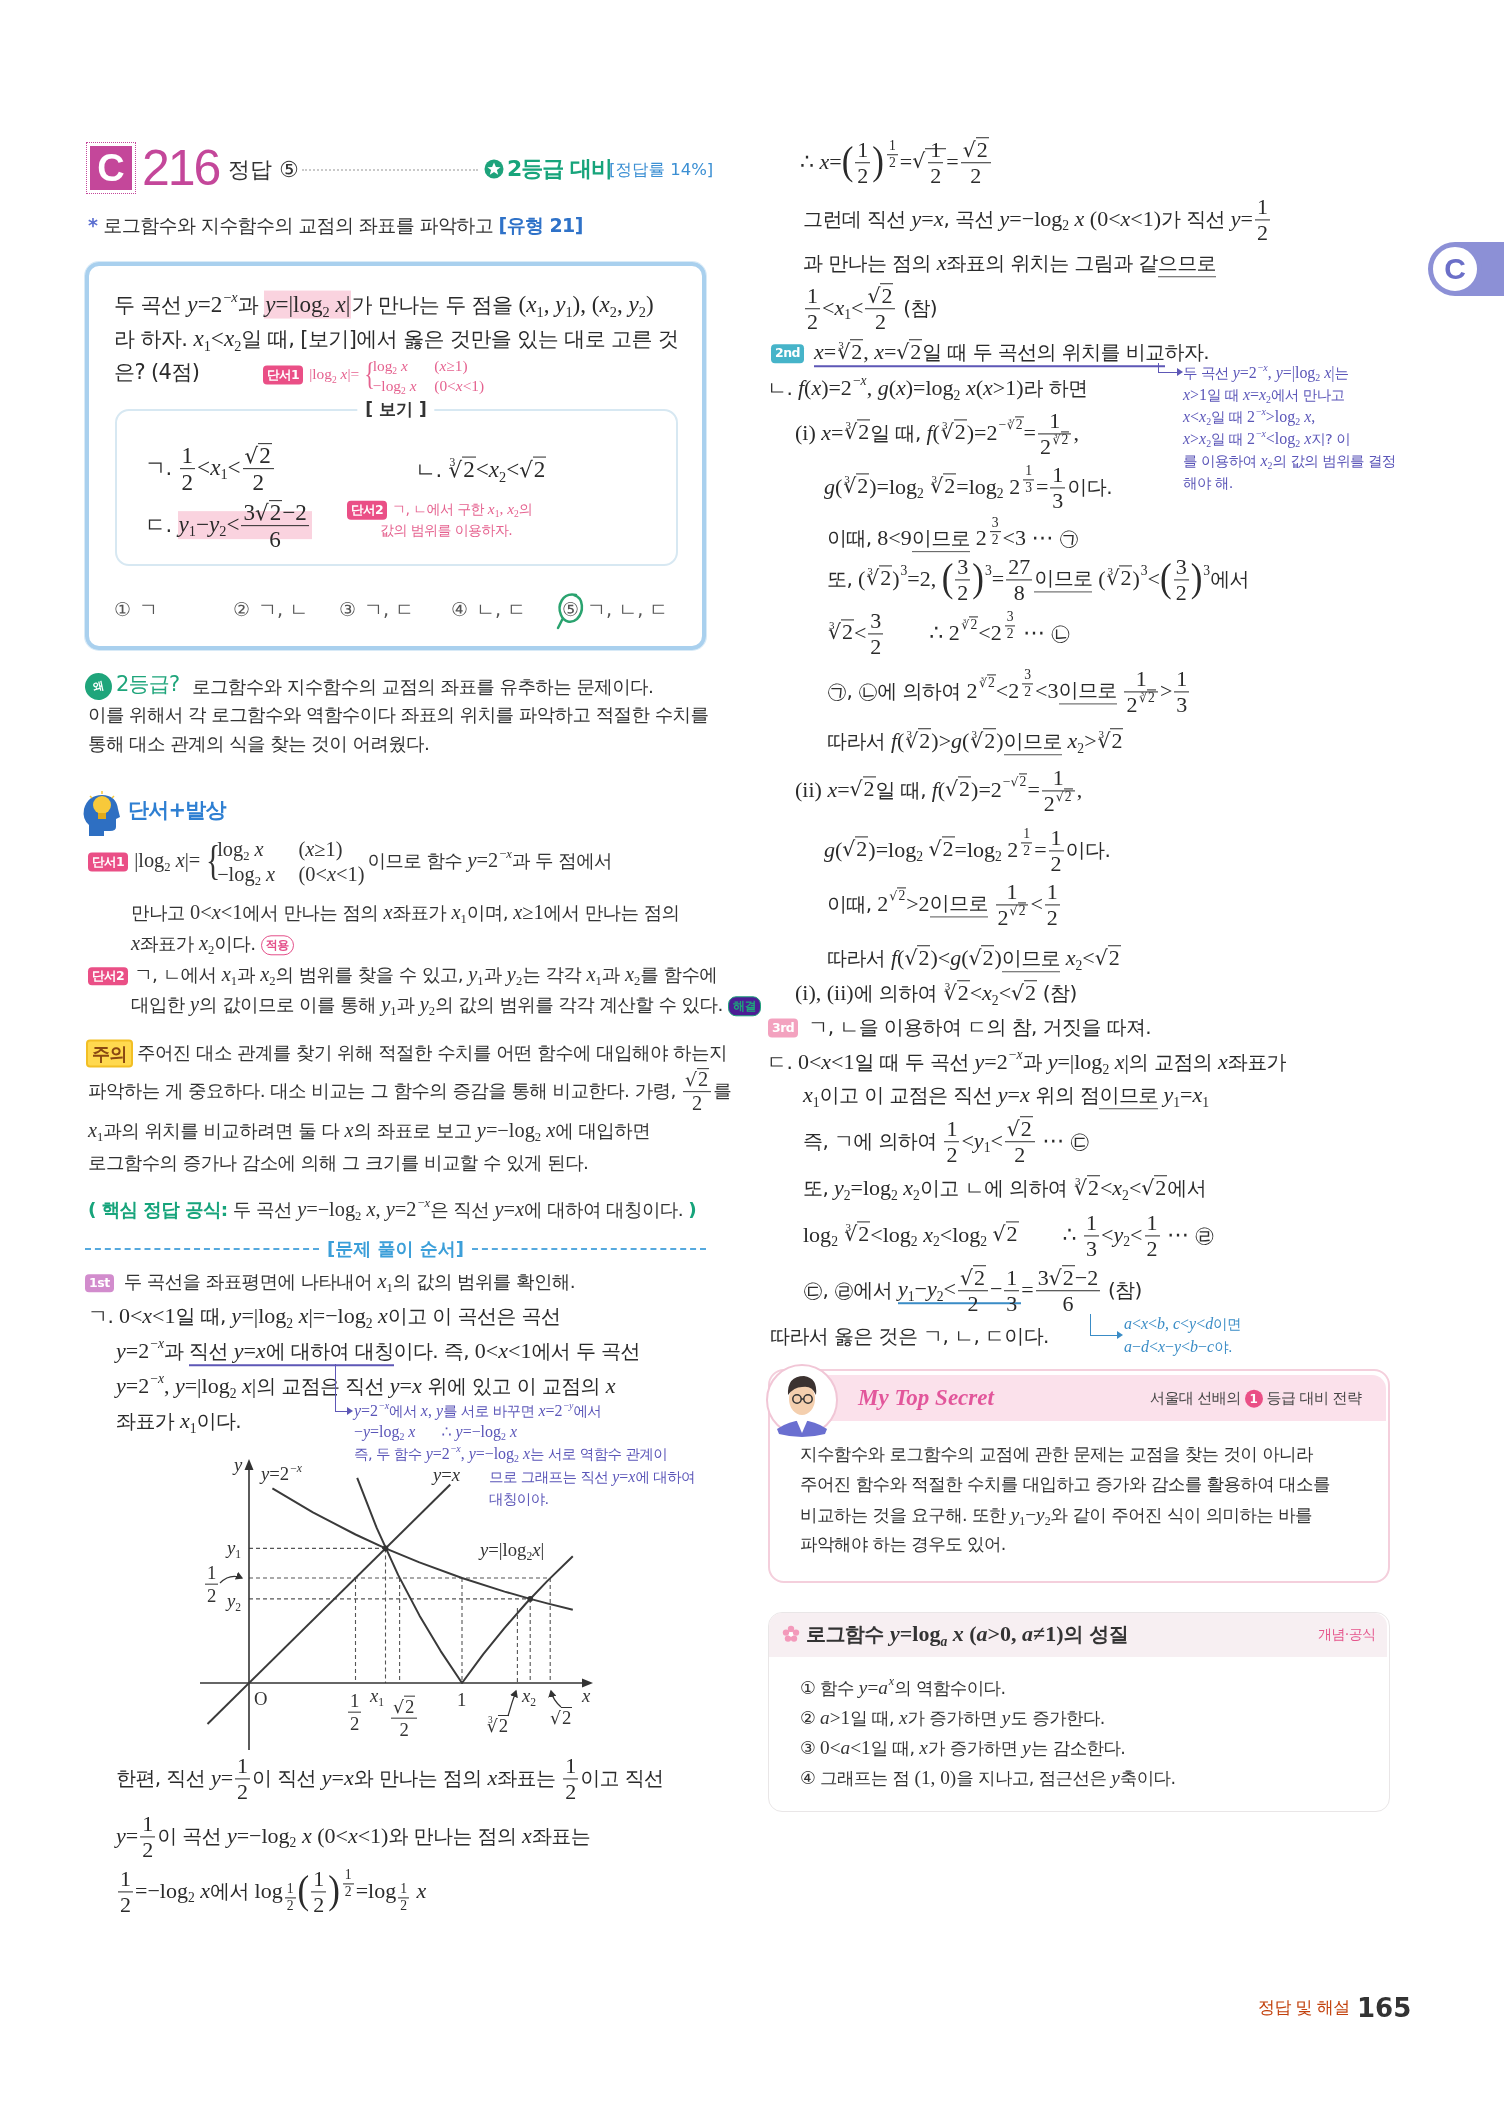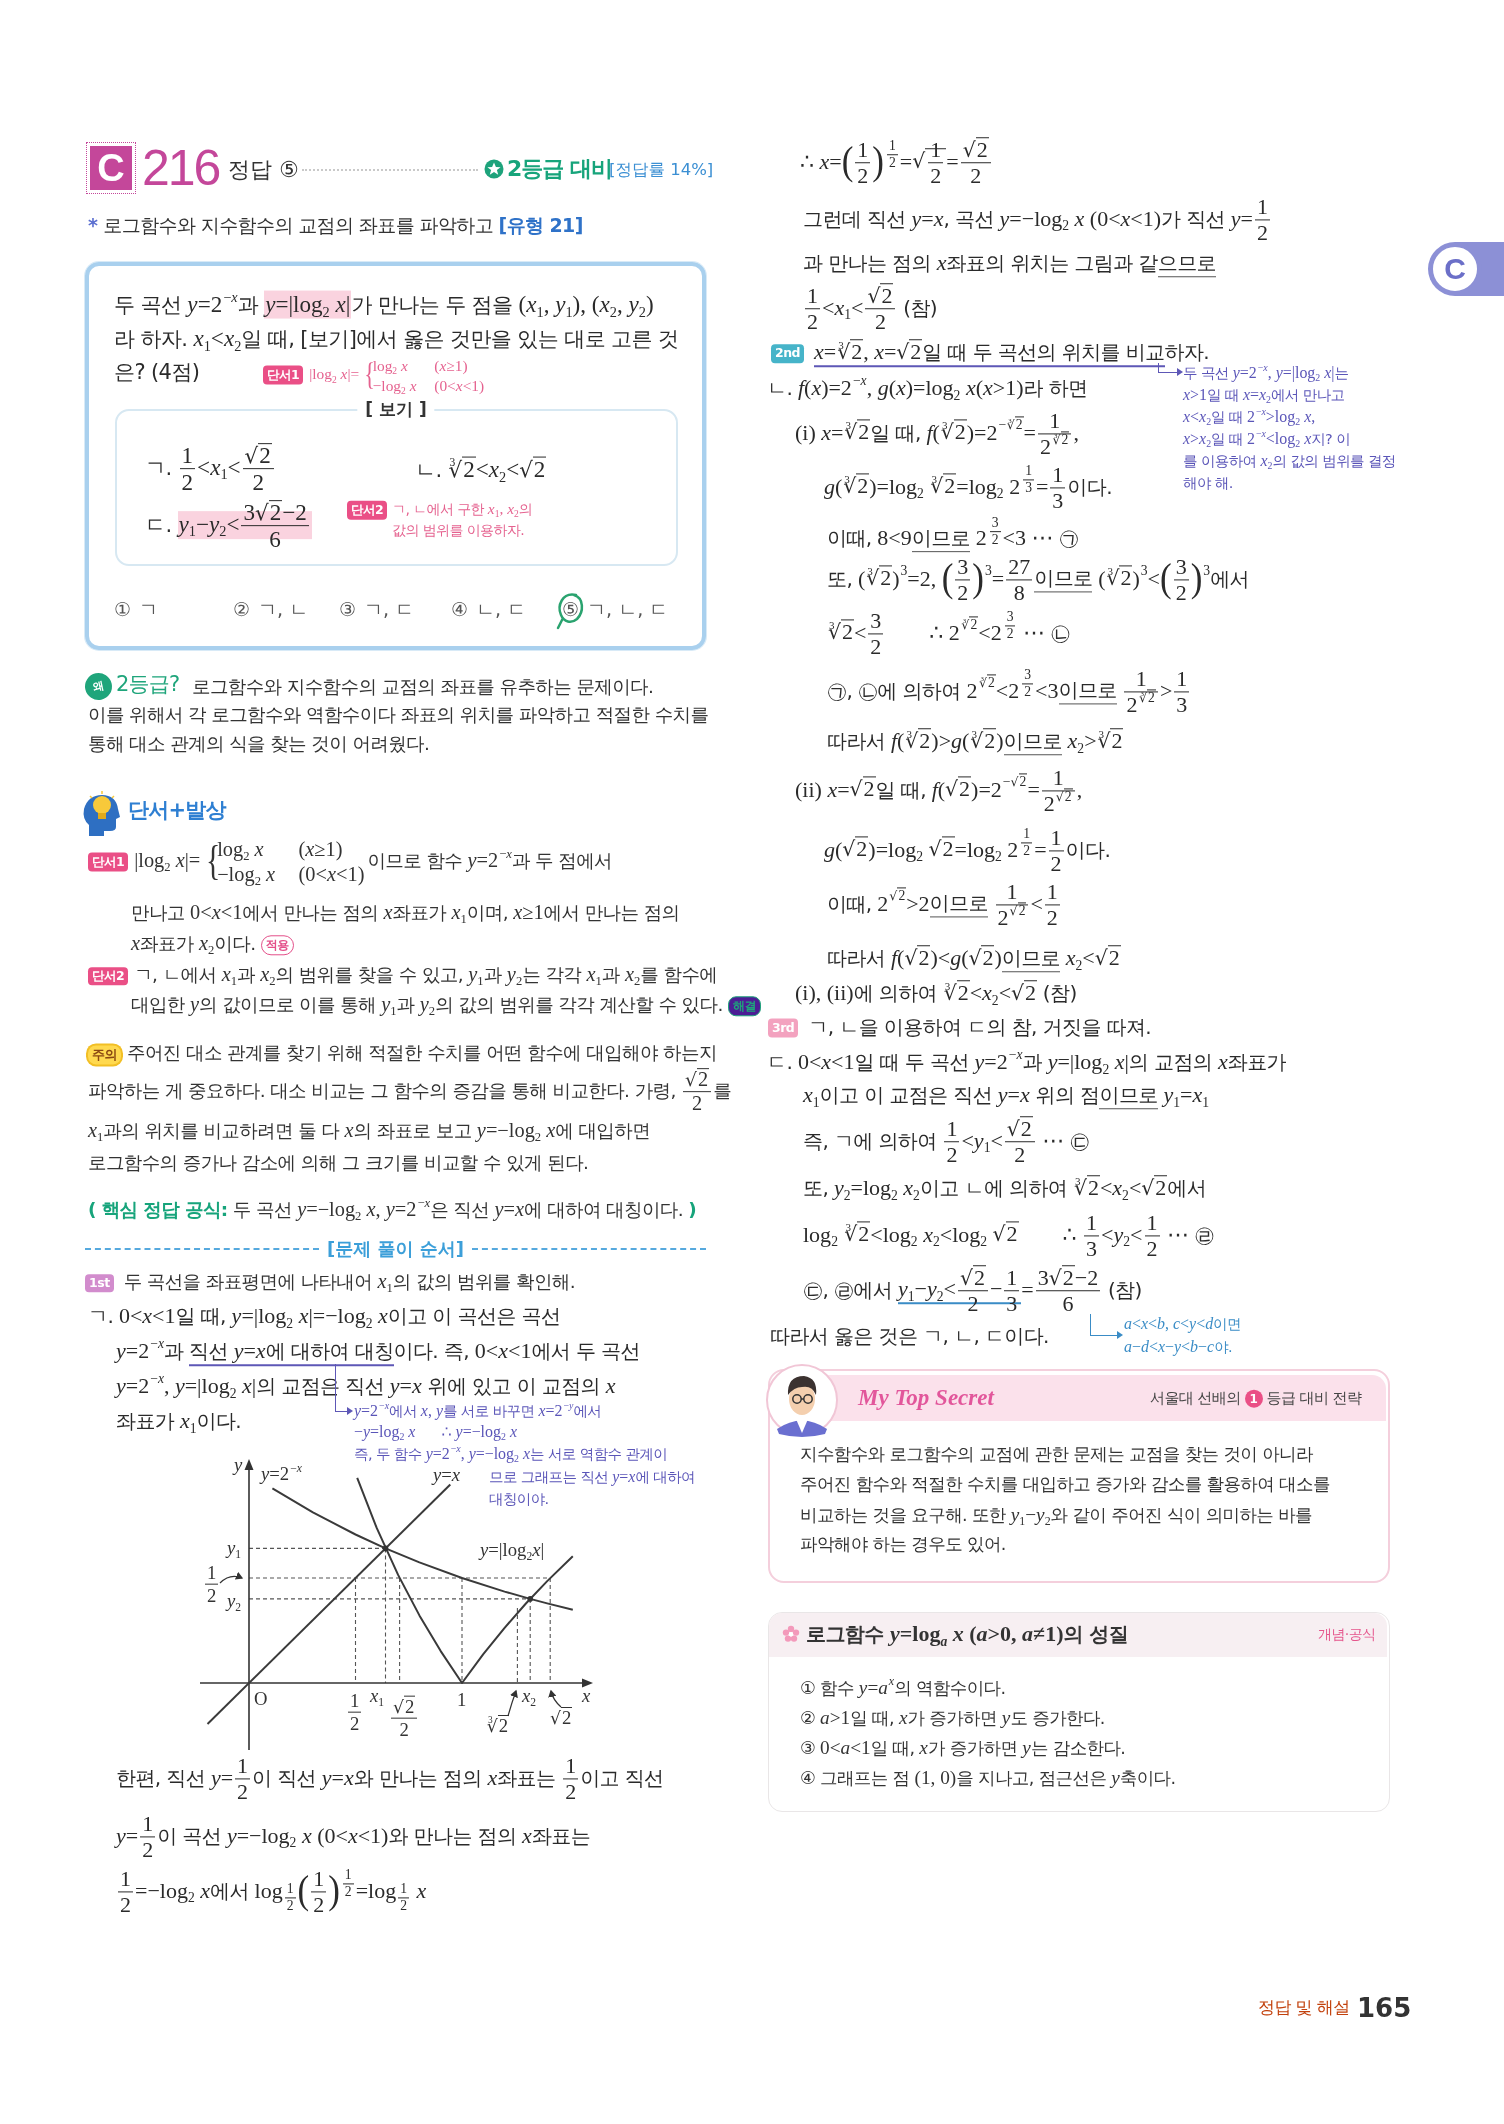--- a/index.html
+++ b/index.html
@@ -31,21 +31,21 @@
   .ul-blue{border-bottom:2px solid #3a8cc6;}
   .gap{display:inline-block;}
   .em-green{color:#17a47b;font-weight:bold;}
   .badge{display:inline-block;font-family:"DejaVu Sans",sans-serif;font-weight:bold;font-size:12.5px;line-height:1;padding:3px 4px;border-radius:4px;vertical-align:middle;letter-spacing:-0.5px;}
   .bd-clue{background:#ea4f86;color:#fff;}
   .bd-step1{background:#d28ccd;color:#fff;}
   .bd-step2{background:#46b4c9;color:#fff;}
   .bd-step3{background:#f3a2bf;color:#fff;}
   .bd-apply{border:1.5px solid #e4508a;color:#e4508a;border-radius:12px;background:#fff;font-size:12px;}
   .bd-solve{border:1.5px solid #1fa57b;color:#1fa57b;border-radius:8px;background:#4c1d95;font-size:12px;}
-  .bd-caution{background:#ffd94f;color:#8a4812;border-radius:8px;box-shadow:0 0 0 2px #f2bf25;font-size:13px;}
+  .bd-caution{background:#ffd94f;color:#8a4812;border-radius:2px;box-shadow:0 0 0 2px #f2bf25;font-size:18px;}
 
   .s-prob{font-size:21px;color:#2a2a2a;}
   .s-body{font-size:18.5px;color:#333;}
   .s-math{font-size:20px;color:#2a2a2a;}
   .s-hint{font-size:14px;color:#e5628f;}
   .s-note{font-size:14.5px;}
   .c-purple{color:#5a55b8;}
   .c-blue{color:#3a8cc6;}
 
   .hdr-badge{position:absolute;left:90px;top:146px;width:42px;height:44px;background:#c4479a;color:#fff;font:bold 38px "Liberation Sans",sans-serif;text-align:center;line-height:45px;outline:1.5px dotted #c4479a;outline-offset:3px;}
@@ -101,21 +101,21 @@
 <div class="ln s-prob" style="left:114px;top:338px"><span class="kt">라 하자. </span><span class="mi"><i>x</i></span><span class="sub"><span class="mi">1</span></span><span class="mi">&lt;<i>x</i></span><span class="sub"><span class="mi">2</span></span><span class="kt">일 때, [보기]에서 옳은 것만을 있는 대로 고른 것</span></div>
 <div class="ln s-prob" style="left:114px;top:372px"><span class="kt">은? (4점)</span></div>
 <div class="ln s-hint" style="left:263px;top:375px"><span class="badge bd-clue">단서1</span><span class="gap" style="width: 6px;"></span><span class="mi">|log</span><span class="sub"><span class="mi">2</span></span><span class="mi"> <i>x</i>|=</span><span class="case"><span class="crow"><span class="cc0"><span class="mi">log</span><span class="sub"><span class="mi">2</span></span><span class="mi"> <i>x</i></span></span><span class="cc1"><span class="mi">(<i>x</i>≥1)</span></span></span><span class="crow"><span class="cc0"><span class="mi">−log</span><span class="sub"><span class="mi">2</span></span><span class="mi"> <i>x</i></span></span><span class="cc1"><span class="mi">(0&lt;<i>x</i>&lt;1)</span></span></span></span></div>
 <div class="bogi-box"></div>
 <div class="bogi-label">[ 보기 ]</div>
 <div class="ln s-prob" style="left:145px;top:469px"><span class="kt">ㄱ. </span><span class="frac"><span class="num"><span class="mi">1</span></span><span class="den"><span class="mi">2</span></span></span><span class="mi">&lt;<i>x</i></span><span class="sub"><span class="mi">1</span></span><span class="mi">&lt;</span><span class="frac"><span class="num"><span class="root"><span class="rs"></span><span class="rad"><span class="mi">2</span></span></span></span><span class="den"><span class="mi">2</span></span></span></div>
 <div class="ln s-prob" style="left:415px;top:469px"><span class="kt">ㄴ. </span><span class="root"><span class="idx mi">3</span><span class="rs"></span><span class="rad"><span class="mi">2</span></span></span><span class="mi">&lt;<i>x</i></span><span class="sub"><span class="mi">2</span></span><span class="mi">&lt;</span><span class="root"><span class="rs"></span><span class="rad"><span class="mi">2</span></span></span></div>
 <div class="ln s-prob" style="left:145px;top:526px"><span class="kt">ㄷ. </span><span class="hl"><span class="mi"><i>y</i></span><span class="sub"><span class="mi">1</span></span><span class="mi">−<i>y</i></span><span class="sub"><span class="mi">2</span></span><span class="mi">&lt;</span><span class="frac"><span class="num"><span class="mi">3</span><span class="root"><span class="rs"></span><span class="rad"><span class="mi">2</span></span></span><span class="mi">−2</span></span><span class="den"><span class="mi">6</span></span></span></span></div>
 <div class="ln s-hint" style="left:347px;top:510px"><span class="badge bd-clue">단서2</span></div>
 <div class="ln s-hint" style="left:392px;top:509px"><span class="kt">ㄱ, ㄴ에서 구한 </span><span class="mi"><i>x</i></span><span class="sub"><span class="mi">1</span></span><span class="mi">, <i>x</i></span><span class="sub"><span class="mi">2</span></span><span class="kt">의</span></div>
-<div class="ln s-hint" style="left:392px;top:531px"><span class="kt">값의 범위를 이용하자.</span></div>
+<div class="ln s-hint" style="left:380px;top:531px"><span class="kt">값의 범위를 이용하자.</span></div>
 
 <div class="ln choice" style="left:114px;top:610px"><span>①</span><span class="lbl">ㄱ</span></div>
 <div class="ln choice" style="left:233px;top:610px"><span>②</span><span class="lbl">ㄱ, ㄴ</span></div>
 <div class="ln choice" style="left:339px;top:610px"><span>③</span><span class="lbl">ㄱ, ㄷ</span></div>
 <div class="ln choice" style="left:451px;top:610px"><span>④</span><span class="lbl">ㄴ, ㄷ</span></div>
 <div class="ln choice" style="left:562px;top:610px"><span>⑤</span><span class="lbl">ㄱ, ㄴ, ㄷ</span></div>
 <svg class="abs" style="left:552px;top:590px" width="38" height="42" viewBox="0 0 38 42">
     <path d="M24,5 C10,2 5,16 9,25 C12,32 19,34 25,29 C32,22 32,8 22,5 M11,28 L6,38" stroke="#2aa36f" stroke-width="2.5" fill="none" stroke-linecap="round"></path>
   </svg>
 

